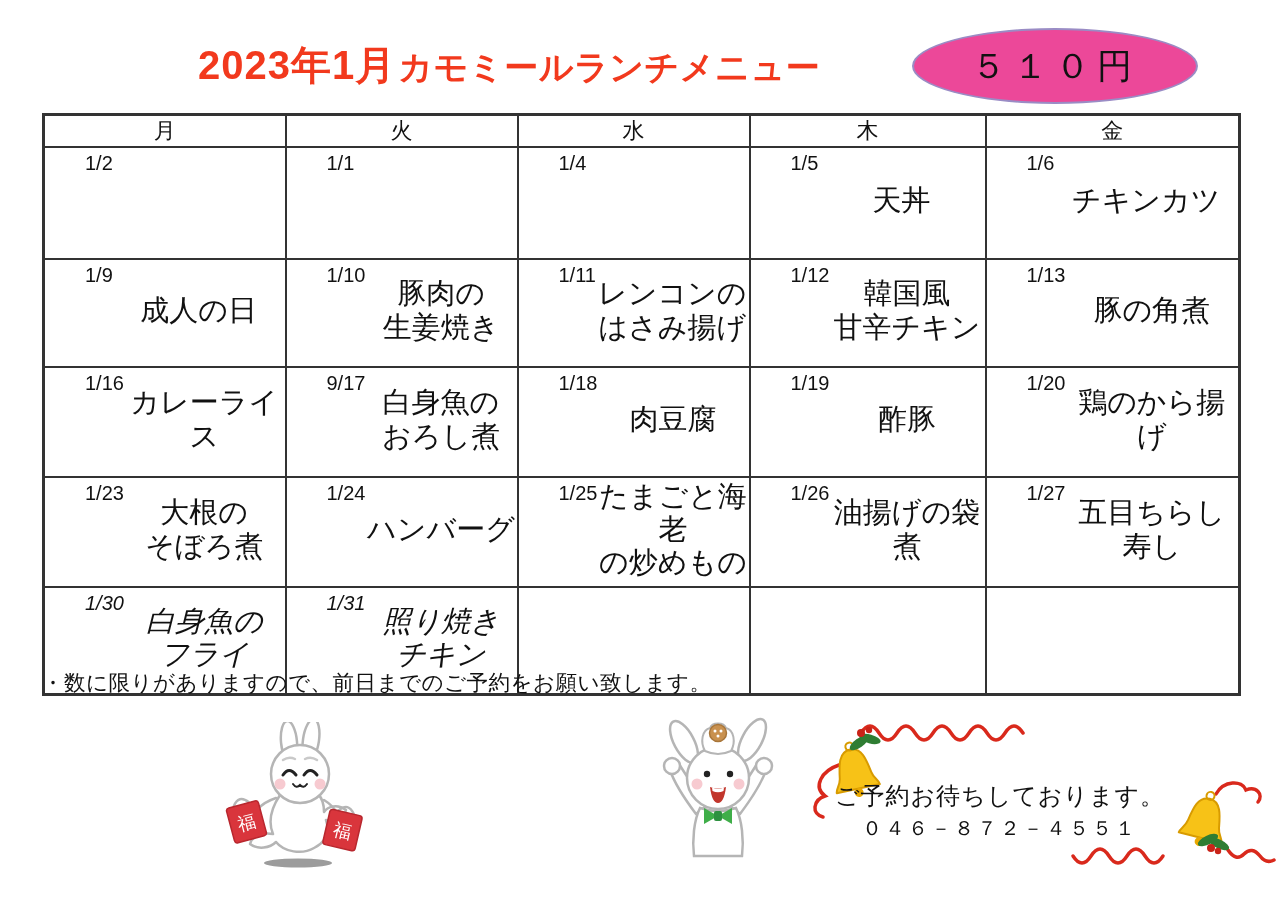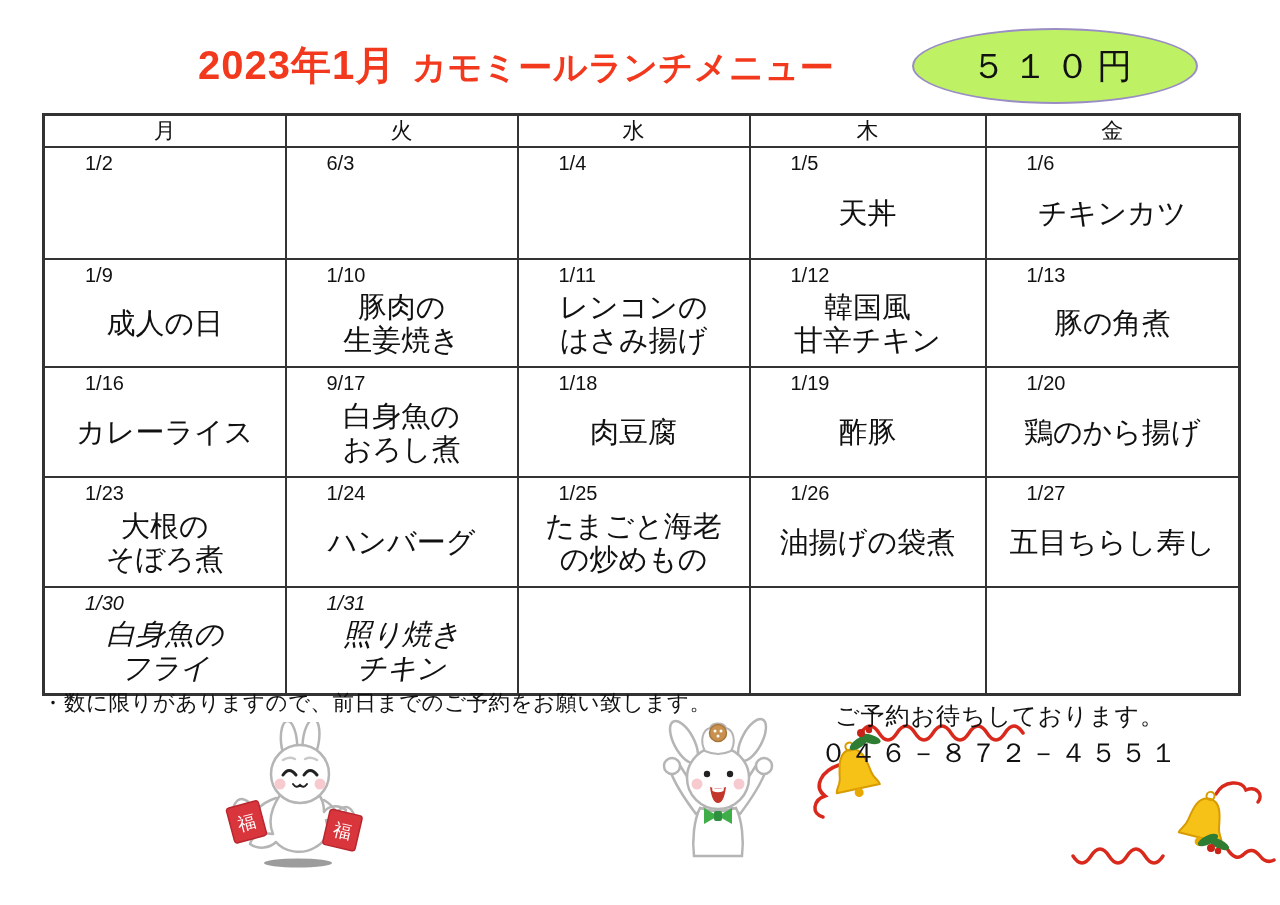--- a/index.html
+++ b/index.html
@@ -7,62 +7,62 @@
     position:relative; width:1280px; height:905px; background:#ffffff;
     font-family:"Liberation Sans", sans-serif; overflow:hidden; color:#111;
   }
 
   
   .title {
     position:absolute; left:198px; top:38px; white-space:nowrap;
     color:#f2391d; font-weight:bold; font-size:40px; letter-spacing:1px;
   }
   .title .month { }
-  .title .name  { margin-left:16px; font-size:34px; letter-spacing:0.5px;text-align:right; }
+  .title .name  { margin-left:2px; font-size:34px; letter-spacing:0.5px;text-align:right; }
   .price-oval {
     position:absolute; left:912px; top:28px; width:282px; height:72px;
     border:2.5px solid #9a8cc5; border-radius:50%;
     display:flex; align-items:center; justify-content:center;
-    font-size:35px; letter-spacing:7px; color:#111; background:#bef264;
+    font-size:35px; letter-spacing:7px; color:#111; background:#ec4899;
   }
 
   
   table.calendar {
     position:absolute; left:42px; top:113px; width:1196px;
     border-collapse:collapse; table-layout:fixed;
     border:3px solid #333;
   }
   table.calendar th, table.calendar td { border:2px solid #333; padding:0; }
   table.calendar th {
     height:27px; font-size:22px; font-weight:500; text-align:center;
     background:#fff; color:#111;
   }
   table.calendar td { vertical-align:top; background:#fff; }
   td.closed { background:#cfcccc; }
   tr.w1 td { height:110px; }
   tr.w2 td { height:106px; }
   tr.w3 td { height:108px; }
   tr.w4 td { height:108px; }
   tr.w5 td { height:105px;font-style:italic; }
-  .cellwrap { display:flex; flex-direction:column; height:100%; }
+  .cellwrap { display:flex; flex-direction:row; height:100%; }
   .date { font-size:20px; padding:4px 0 0 40px; color:#111; }
   .menu {
     flex:1; display:flex; align-items:center; justify-content:center;
     text-align:center; font-size:29px; line-height:1.14;
     white-space:pre-line; color:#111; padding-bottom:5px;
   }
 
   
-  .note { position:absolute; left:42px; top:688px; font-size:21.5px; color:#111; letter-spacing:0.5px; }
+  .note { position:absolute; left:42px; top:668px; font-size:21.5px; color:#111; letter-spacing:0.5px; }
 
   
-  .contact { position:absolute; left:800px; top:700px; width:400px; text-align:center; color:#111; }
+  .contact { position:absolute; left:800px; top:780px; width:400px; text-align:center; color:#111; }
   .contact .l1 { font-size:24px; letter-spacing:1px; }
   .contact .l2 { font-size:26px; margin-top:5px; letter-spacing:0.5px; }
-  .contact .l3 { font-size:27px; margin-top:3px; letter-spacing:3px;text-align:center; }
+  .contact .l3 { font-size:20px; margin-top:3px; letter-spacing:3px;text-align:center; }
 
   .rabbit1 { position:absolute; left:210px; top:722px; }
   .rabbit2 { position:absolute; left:648px; top:716px; }
   .bell-top { position:absolute; left:803px; top:703px; }
   .bell-bottom { position:absolute; left:1068px; top:778px; }
 </style>
 </head>
 <body>
 
 <div class="page">
@@ -94,21 +94,21 @@
     <tbody>
       <tr class="w1">
         <td class="closed">
             <div class="cellwrap">
               <div class="date">1/2</div>
               <div class="menu"></div>
             </div>
           </td>
         <td class="closed">
             <div class="cellwrap">
-              <div class="date">6/3</div>
+              <div class="date">1/1</div>
               <div class="menu"></div>
             </div>
           </td>
         <td class="closed">
             <div class="cellwrap">
               <div class="date">1/4</div>
               <div class="menu"></div>
             </div>
           </td>
         <td>

